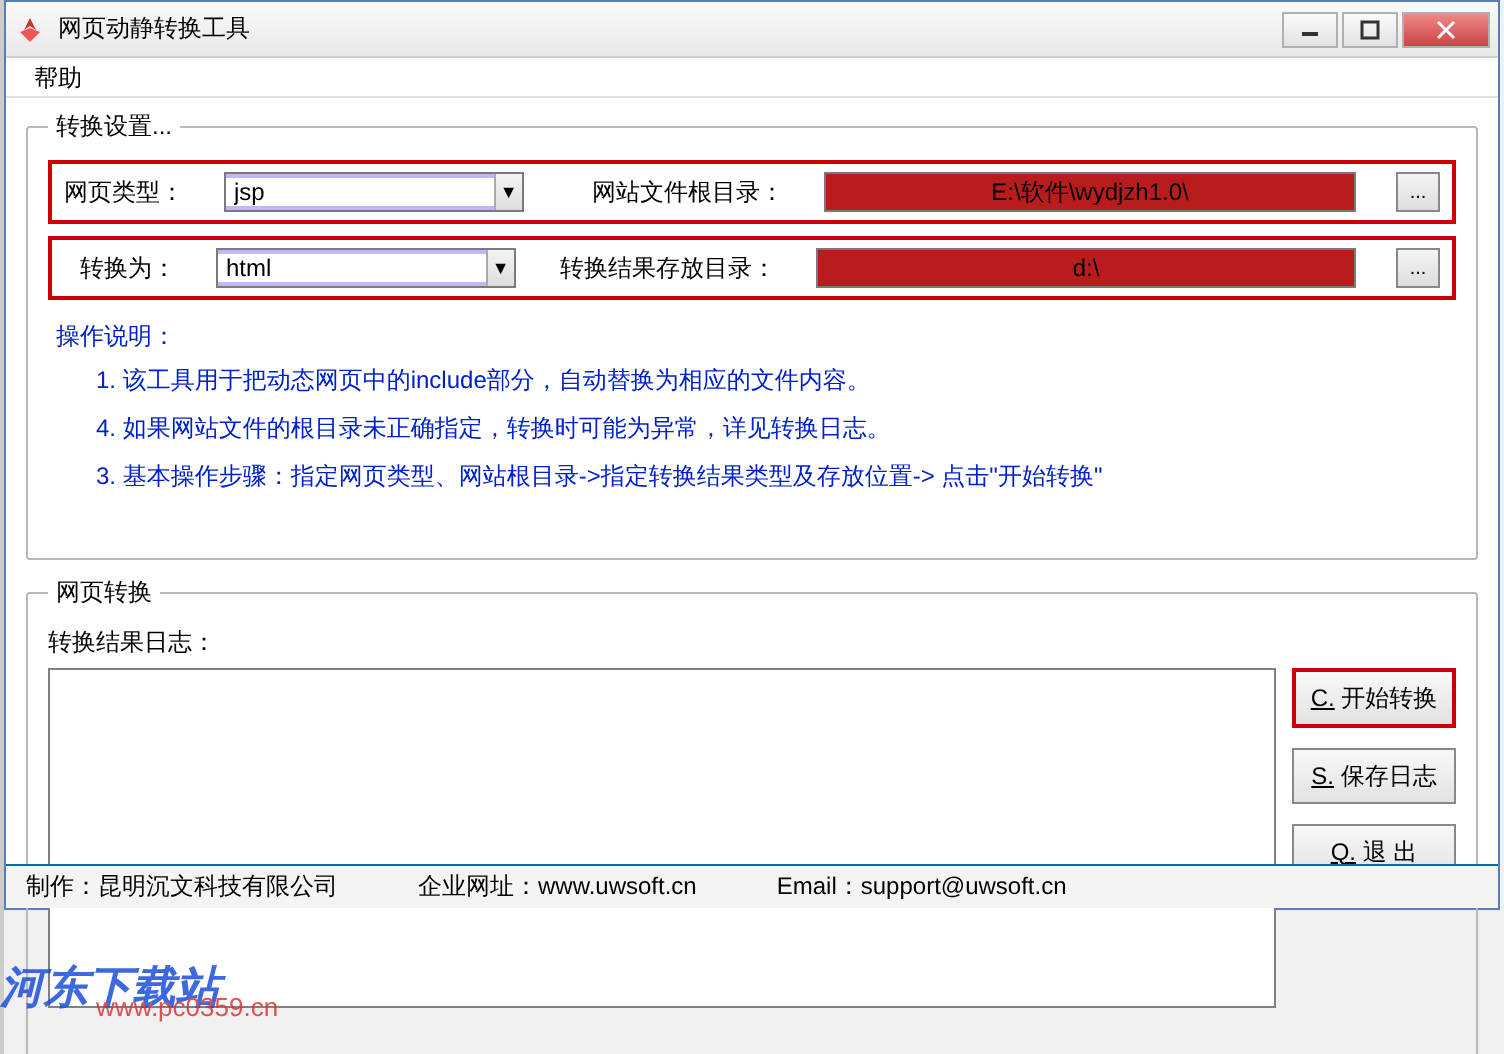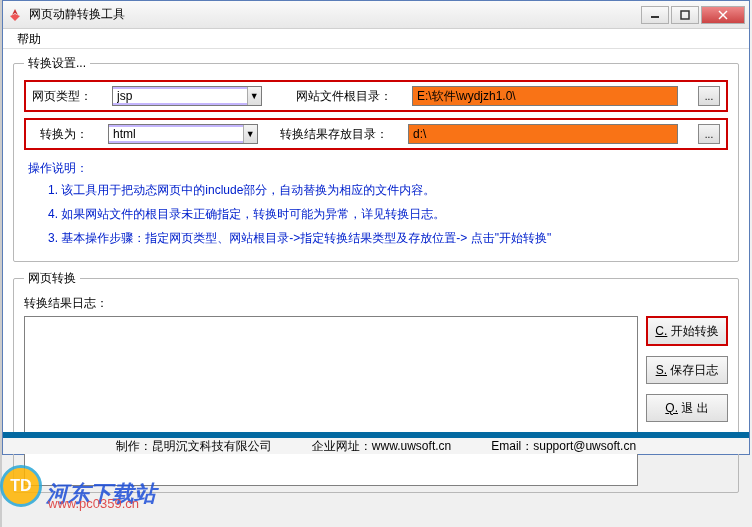--- a/index.html
+++ b/index.html
@@ -11,46 +11,46 @@
 .titlebar .title { flex: 1; font-size: 12px; }
 .win-controls { display: flex; gap: 2px; }
 .win-btn { width: 28px; height: 18px; border: 1px solid #b0b0b0; background: linear-gradient(#f9f9f9,#e3e3e3); display: flex; align-items: center; justify-content: center; font-size: 10px; cursor: pointer; }
 .win-btn.close { background: linear-gradient(#e88,#c44); color: #fff; width: 44px; }
 
 .menubar { height: 20px; padding: 2px 8px; border-bottom: 1px solid #e0e0e0; }
 .menubar span { padding: 2px 6px; cursor: pointer; }
 
 .content { padding: 6px 10px 4px 10px; }
 
-fieldset { border: 1px solid #b8b8b8; border-radius: 2px; padding: 8px 10px 6px 10px; margin-bottom: 8px; position: relative; }
+fieldset { border: 1px solid #b8b8b8; border-radius: 2px; padding: 8px 10px 24px 10px; margin-bottom: 8px; position: relative; }
 legend { padding: 0 4px; font-size: 12px; }
 
 .redbox { border: 2px solid #cc0000; padding: 4px 6px; margin-bottom: 6px; display: flex; align-items: center; gap: 20px; }
 .field-label { min-width: 56px; text-align: right; }
 .field-label-long { min-width: 110px; text-align: right; }
 .combo { display: flex; align-items: center; border: 1px solid #7a7a7a; background: #c4b5fd; height: 20px; width: 150px; }
 .combo input { border: none; outline: none; width: 100%; padding: 0 4px; font-size: 12px; font-family: inherit; }
 .combo .arrow { width: 16px; height: 18px; background: linear-gradient(#f4f4f4,#ddd); border-left: 1px solid #aaa; display: flex; align-items: center; justify-content: center; font-size: 9px; cursor: pointer; }
-.textinput { border: 1px solid #7a7a7a; height: 20px; background: #f97316; padding: 0 4px; font-size: 12px; font-family: inherit; outline: none; flex: 1; }
+.textinput { border: 1px solid #7a7a7a; height: 20px; background: #b91c1c; padding: 0 4px; font-size: 12px; font-family: inherit; outline: none; flex: 1; text-align: center; }
 .browse-btn { width: 22px; height: 20px; border: 1px solid #888; background: linear-gradient(#f4f4f4,#ddd); cursor: pointer; font-size: 10px; display: flex; align-items: center; justify-content: center; }
 
 .instructions { color: #0020cc; padding: 4px 4px 2px 4px; }
 .instructions .header { margin-bottom: 4px; }
 .instructions ol { list-style: none; padding-left: 20px; }
 .instructions li { margin-bottom: 6px; line-height: 1.5; }
 
 .log-area { display: flex; gap: 8px; }
 .log-box { flex: 1; border: 1px solid #808080; background: #fff; height: 170px; }
 .log-label { margin-bottom: 4px; }
 .action-col { width: 82px; display: flex; flex-direction: column; gap: 10px; }
 .action-btn { height: 28px; border: 1px solid #888; background: linear-gradient(#f8f8f8,#e2e2e2); cursor: pointer; font-size: 12px; font-family: inherit; }
 .action-btn.red { border: 2px solid #cc0000; height: 30px; }
 .action-btn .u { text-decoration: underline; }
 
-.statusbar { position: absolute; bottom: 0; left: 0; right: 0; height: 22px; border-top: 6px solid #0369a1; display: flex; align-items: center; padding: 0 10px; font-size: 12px; gap: 40px; background: #f4f4f4; justify-content: center; }
+.statusbar { position: absolute; bottom: 0; left: 0; right: 0; height: 22px; border-top: 1px solid #0369a1; display: flex; align-items: center; padding: 0 10px; font-size: 12px; gap: 40px; background: #f4f4f4; }
 .watermark { position: absolute; bottom: 18px; left: 0px; display: flex; align-items: center; gap: 4px; opacity: 0.85; pointer-events: none; }
 .watermark .circle { width: 42px; height: 42px; border-radius: 50%; background: #ffb400; border: 3px solid #29a7d6; display: flex; align-items: center; justify-content: center; color: #fff; font-weight: bold; font-size: 16px; }
 .watermark .txt1 { font-size: 22px; font-weight: bold; font-style: italic; color: #1d4ed8; margin-top: 16px; }
 .watermark .txt2 { position: absolute; bottom: -2px; left: 48px; font-size: 13px; color: #d33; }
 
 .bg-edge { position: absolute; left: 0; top: 0; width: 2px; height: 527px; background: #ccc; }
 </style>
 </head>
 <body>
 
@@ -143,18 +143,17 @@
 
   <div class="statusbar">
     <span>制作：昆明沉文科技有限公司</span>
     <span><span>企业网址：</span><span>www.uwsoft.cn</span></span>
     <span><span>Email：</span><span>support@uwsoft.cn</span></span>
   </div>
 
 </div>
 
 <div class="watermark">
-  <div class="circle">TD</div>
   <div>
     <div class="txt1">河东下载站</div>
     <div class="txt2">www.pc0359.cn</div>
   </div>
 </div>
 
 </body></html>

